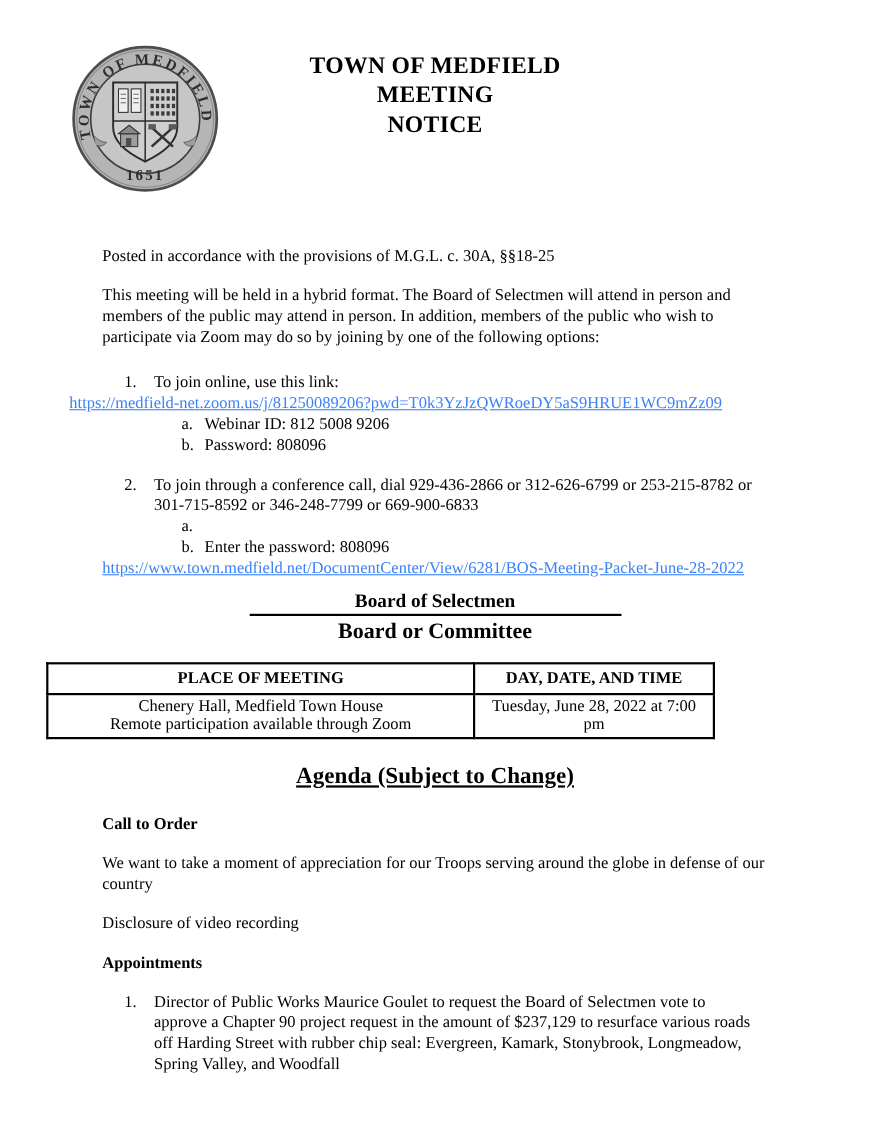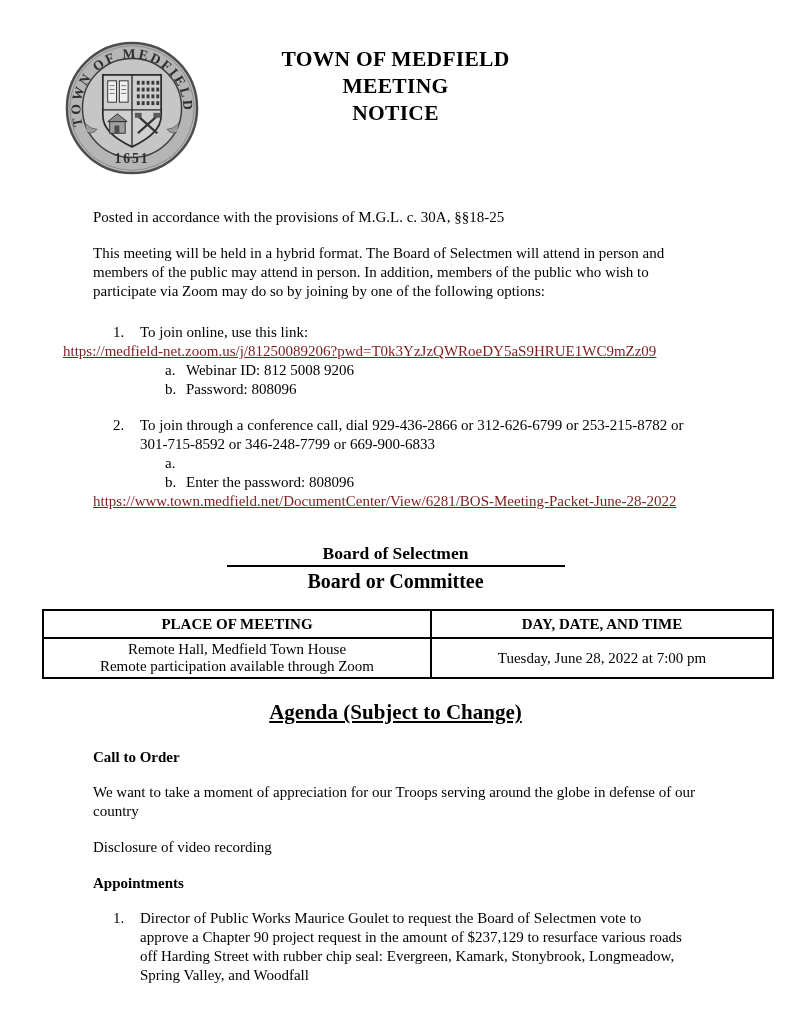--- a/index.html
+++ b/index.html
@@ -14,46 +14,46 @@
     overflow: hidden;
   }
   
   .seal-wrap { position: absolute; left: 64px; top: 40px; width: 136px; height: 136px; }
   .doc-title {
     position: absolute; top: 46px; left: 0; width: 100%;
     text-align: center; font-weight: bold; font-size: 21.5px; line-height: 27px;
     letter-spacing: 0.3px;
   }
   
-  .content { position: absolute; top: 0; left: 0; width: 791px; }
+  .content { position: absolute; top: 16px; left: 0; width: 791px; }
   .ml { margin-left: 93px; }
   .posted { margin-top: 208px; line-height: 19px; }
   .para { line-height: 19px; }
   .hybrid { margin-top: 17px; width: 602px; }
   .num-item { display: flex; margin-left: 113px; line-height: 19px; }
   .num-item .num { flex: 0 0 27px; }
   .opt1 { margin-top: 22px; }
   .opt2 { margin-top: 17px; }
   .opt2 .li-text { max-width: 572px; }
   .link-line { margin-left: 63px; line-height: 19px; }
-  a.doc-link { color: #7f1d1d; text-decoration: underline; cursor: pointer; }
+  a.doc-link { color: #3b82f6; text-decoration: underline; cursor: pointer; }
   .sub-item { display: flex; margin-left: 165px; line-height: 19px; }
   .sub-item .sub-num { flex: 0 0 21px; }
   .packet { margin-top: 15px; width: 640px; }
   
-  .board-block { margin-top: 32px; text-align: center; }
+  .board-block { margin-top: 9px; text-align: center; }
   .board-name {
     display: block; width: 338px; margin: 0 auto;
     font-weight: bold; font-size: 17.5px; line-height: 21px;
     border-bottom: 2px solid #000; padding-bottom: 1px;
   }
   .board-caption { font-weight: bold; font-size: 20px; margin-top: 3px; }
   
   table.meeting {
-    margin: 16px 0 0 42px; width: 732px;
+    margin: 16px 0 0 42px; width: 608px;
     border-collapse: collapse; table-layout: fixed;
   }
   table.meeting td {
     border: 2px solid #000; text-align: center; padding: 2px 4px; line-height: 17px;
   }
   table.meeting .hdr td { font-weight: bold; height: 22px; }
   table.meeting .col-place { width: 378px; }
   
   .agenda-title {
     margin-top: 21px; text-align: center; font-weight: bold; font-size: 21px;
@@ -189,21 +189,21 @@
     </div>
 
     <table class="meeting">
       <tbody>
         <tr class="hdr">
           <td class="col-place">PLACE OF MEETING</td>
           <td>DAY, DATE, AND TIME</td>
         </tr>
         <tr>
           <td>
-            <div>Remote Hall, Medfield Town House</div>
+            <div>Chenery Hall, Medfield Town House</div>
             <div>Remote participation available through Zoom</div>
           </td>
           <td>Tuesday, June 28, 2022 at 7:00 pm</td>
         </tr>
       </tbody>
     </table>
 
     <div class="agenda-title">Agenda (Subject to Change)</div>
 
     <div class="bold-head ml" style="margin-top:24px;">Call to Order</div>

